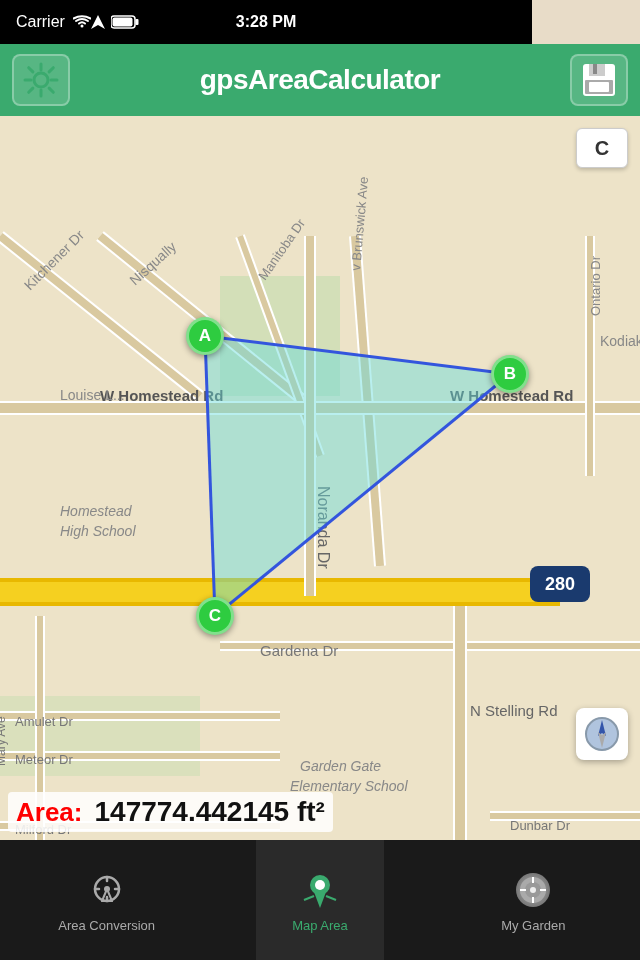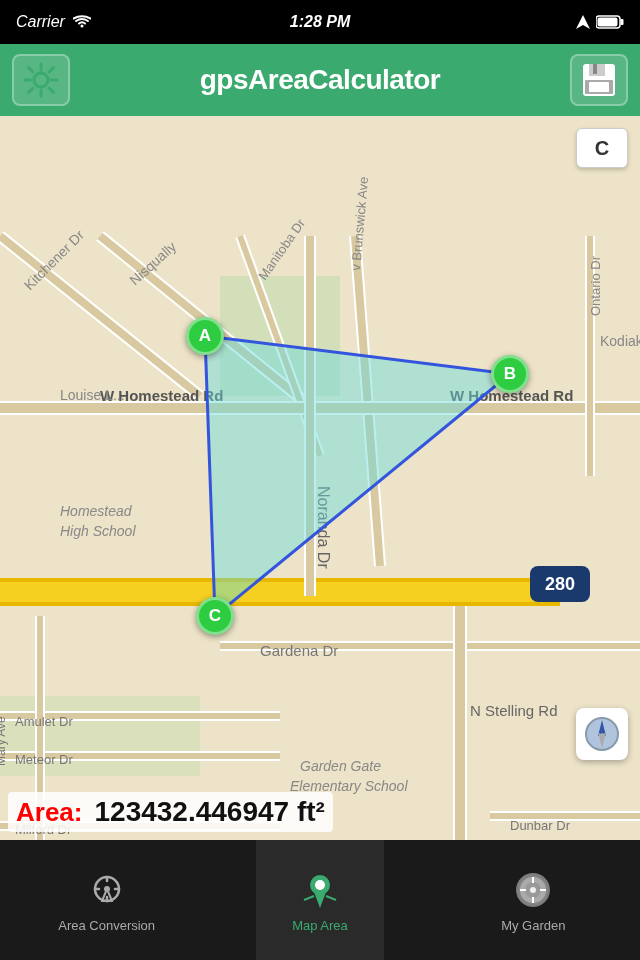--- a/index.html
+++ b/index.html
@@ -7,33 +7,31 @@
       width: 640px;
       height: 960px;
       overflow: hidden;
       font-family: -apple-system, 'Helvetica Neue', Arial, sans-serif;
       background: #e8dcc8;
       position: relative;
     }
 
     
     #status-bar {
-      width: 640px;
+      width: 532px;
       height: 44px;
       background: #000;
       display: flex;
       align-items: center;
-      justify-content: space-between;
       padding: 0 16px;
       color: white;
       font-size: 16px;
       font-weight: 500;
       position: relative;
       z-index: 100;
-      font-style: italic;
     }
     .status-left { display: flex; align-items: center; gap: 8px; }
     .status-center { position: absolute; left: 50%; transform: translateX(-50%); font-weight: 600; }
     .status-right { display: flex; align-items: center; gap: 6px; }
 
     
     #header {
       width: 640px;
       height: 72px;
       background: #3aaa6e;
@@ -217,21 +215,21 @@
   <div class="status-left">
     <span>Carrier</span>
 
     <svg width="18" height="14" viewBox="0 0 18 14">
       <path d="M9 11 L9 11" stroke="white" stroke-width="3" stroke-linecap="round"></path>
       <path d="M6 8.5 Q9 6 12 8.5" stroke="white" stroke-width="2" fill="none" stroke-linecap="round"></path>
       <path d="M3 6 Q9 2 15 6" stroke="white" stroke-width="2" fill="none" stroke-linecap="round"></path>
       <path d="M0.5 3.5 Q9 -1 17.5 3.5" stroke="white" stroke-width="2" fill="none" stroke-linecap="round"></path>
     </svg>
   </div>
-  <div class="status-center">1:28 PM</div>
+  <div class="status-center">3:28 PM</div>
   <div class="status-right">
 
     <svg width="14" height="14" viewBox="0 0 14 14">
       <polygon points="7,0 14,14 7,10 0,14" fill="white"></polygon>
     </svg>
 
     <svg width="28" height="14" viewBox="0 0 28 14">
       <rect x="0" y="1" width="24" height="12" rx="3" ry="3" stroke="white" stroke-width="1.5" fill="none"></rect>
       <rect x="24.5" y="4" width="3" height="6" rx="1" fill="white"></rect>
       <rect x="1.5" y="2.5" width="20" height="9" rx="2" fill="white"></rect>
@@ -381,21 +379,21 @@
   <div id="nav-icon">
     <svg width="36" height="36" viewBox="0 0 36 36">
       <circle cx="18" cy="18" r="16" fill="#b0c4de" stroke="#8899aa" stroke-width="2"></circle>
       <polygon points="18,4 22,20 18,17 14,20" fill="#3355aa"></polygon>
       <polygon points="18,32 14,16 18,19 22,16" fill="#aaa"></polygon>
     </svg>
   </div>
 
   <div id="area-display">
     <span class="area-label">Area:</span>
-    <span class="area-value">123432.446947 ft²</span>
+    <span class="area-value">147774.442145 ft²</span>
   </div>
 </div>
 
 <div id="tab-bar">
 
   <div class="tab-item">
     <div class="tab-icon">
       <svg width="38" height="38" viewBox="0 0 38 38">
         <circle cx="19" cy="18" r="12" stroke="#aaa" stroke-width="2.5" fill="none"></circle>
         <line x1="19" y1="6" x2="19" y2="10" stroke="#aaa" stroke-width="2.5" stroke-linecap="round"></line>

